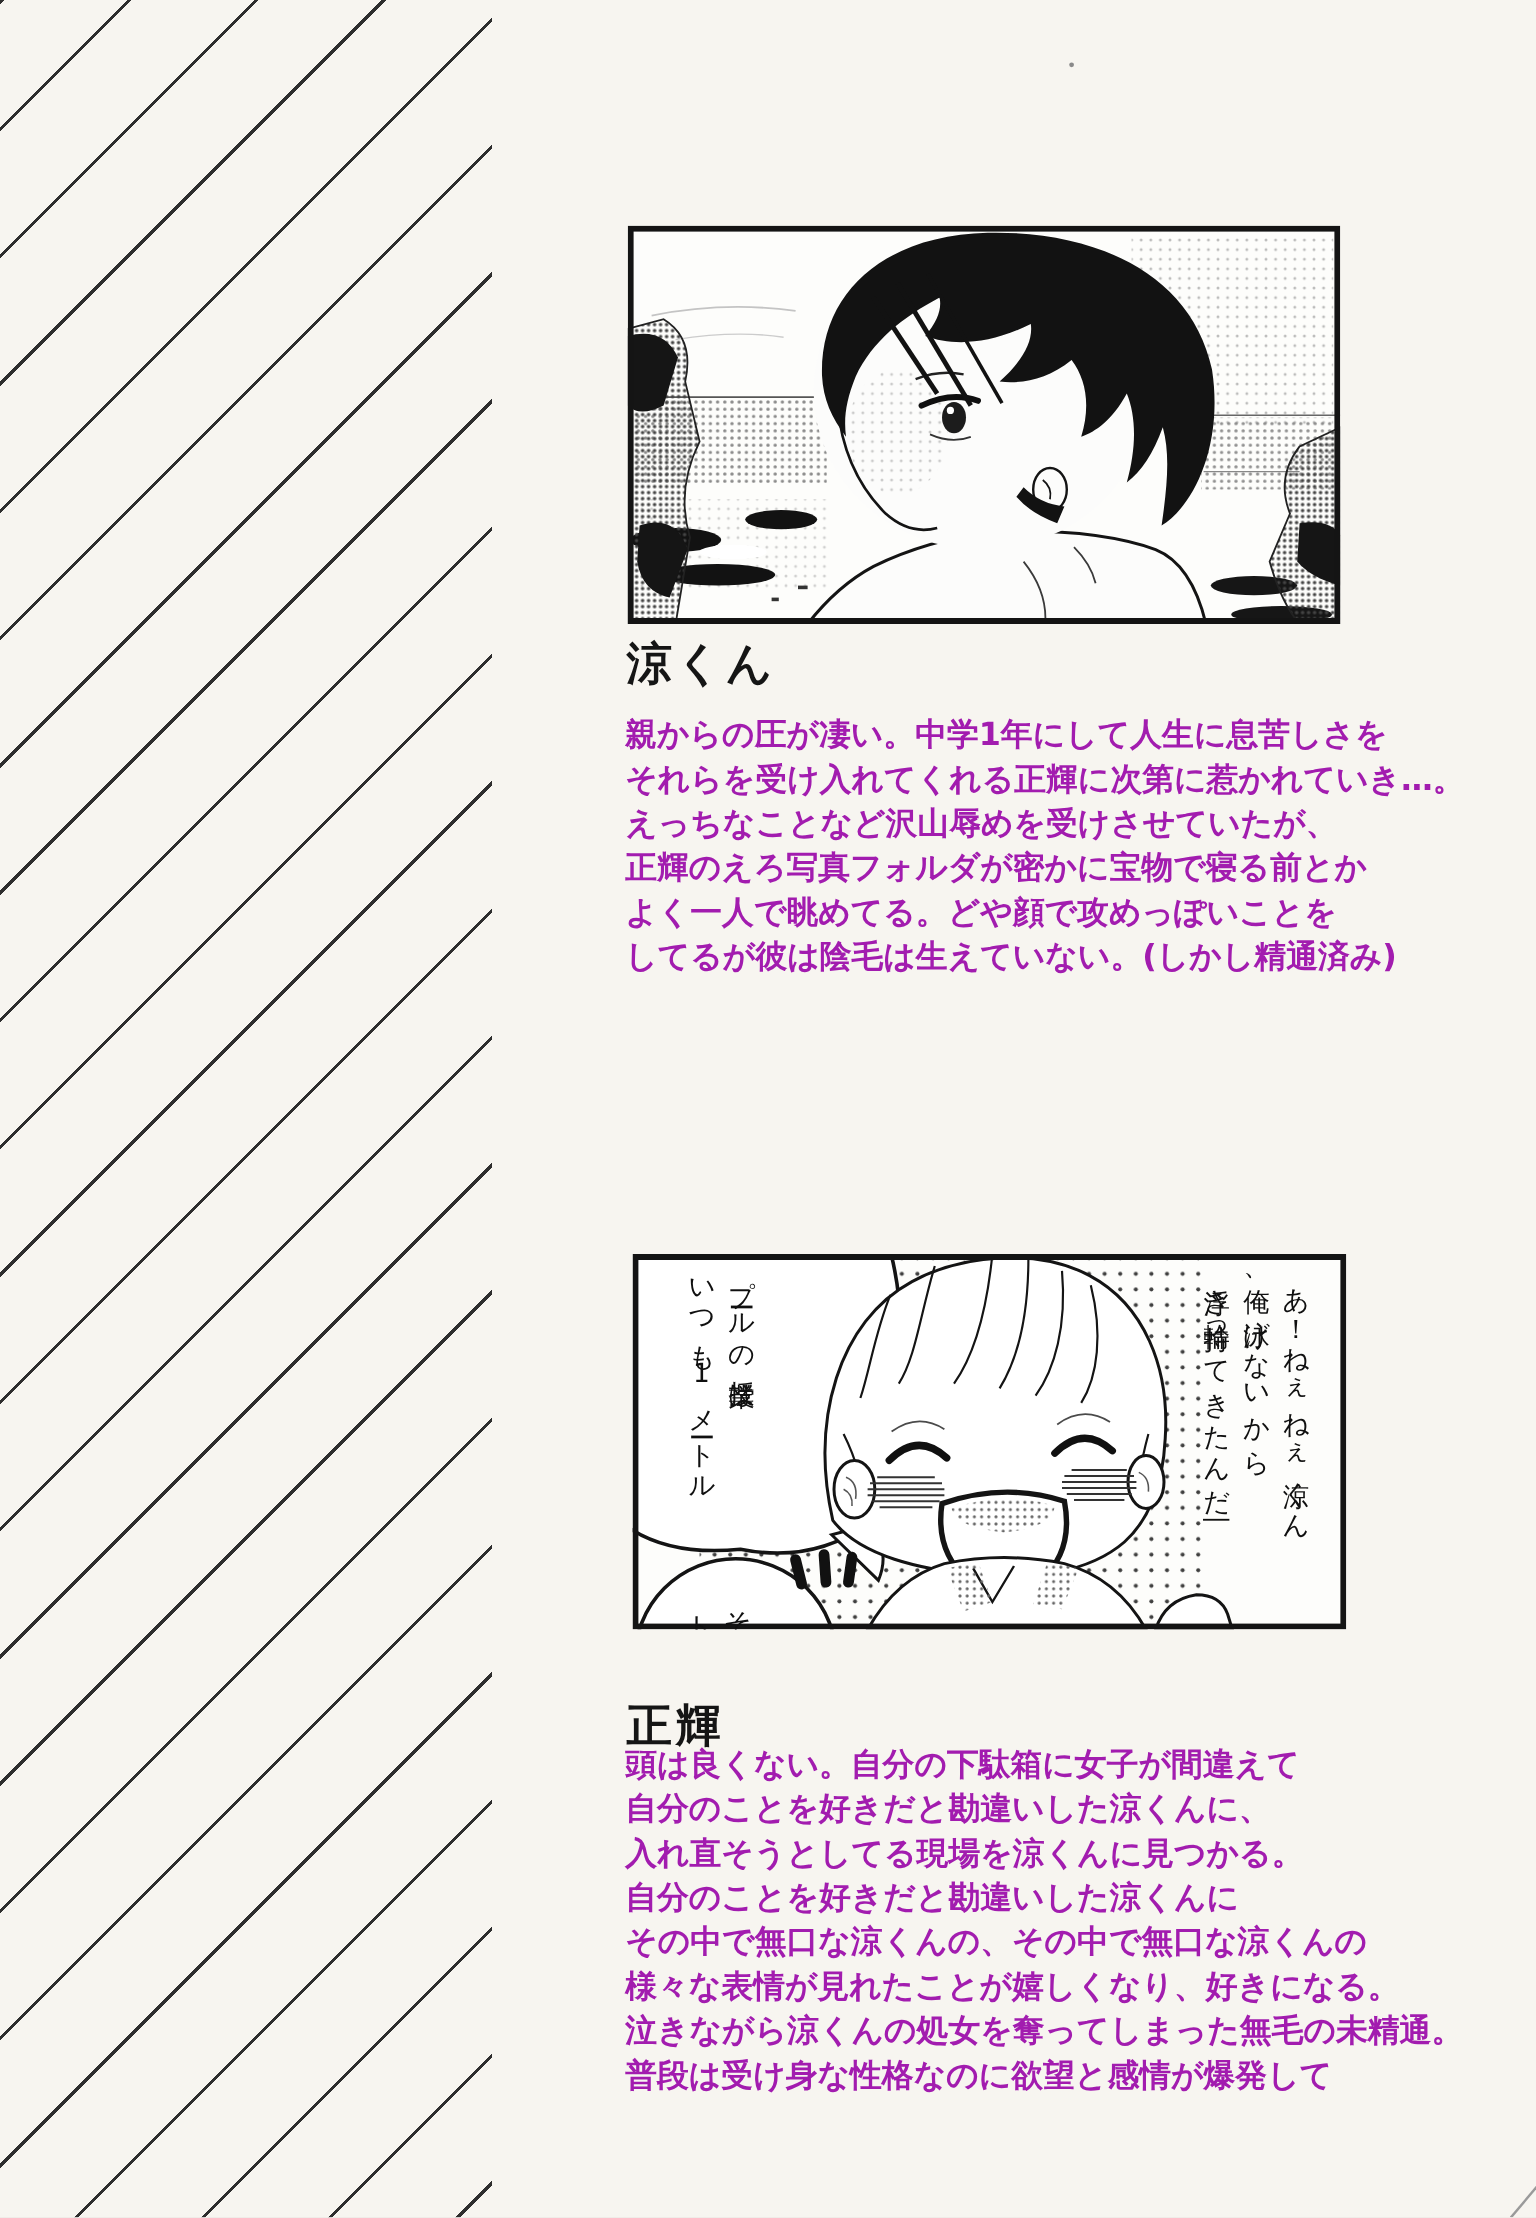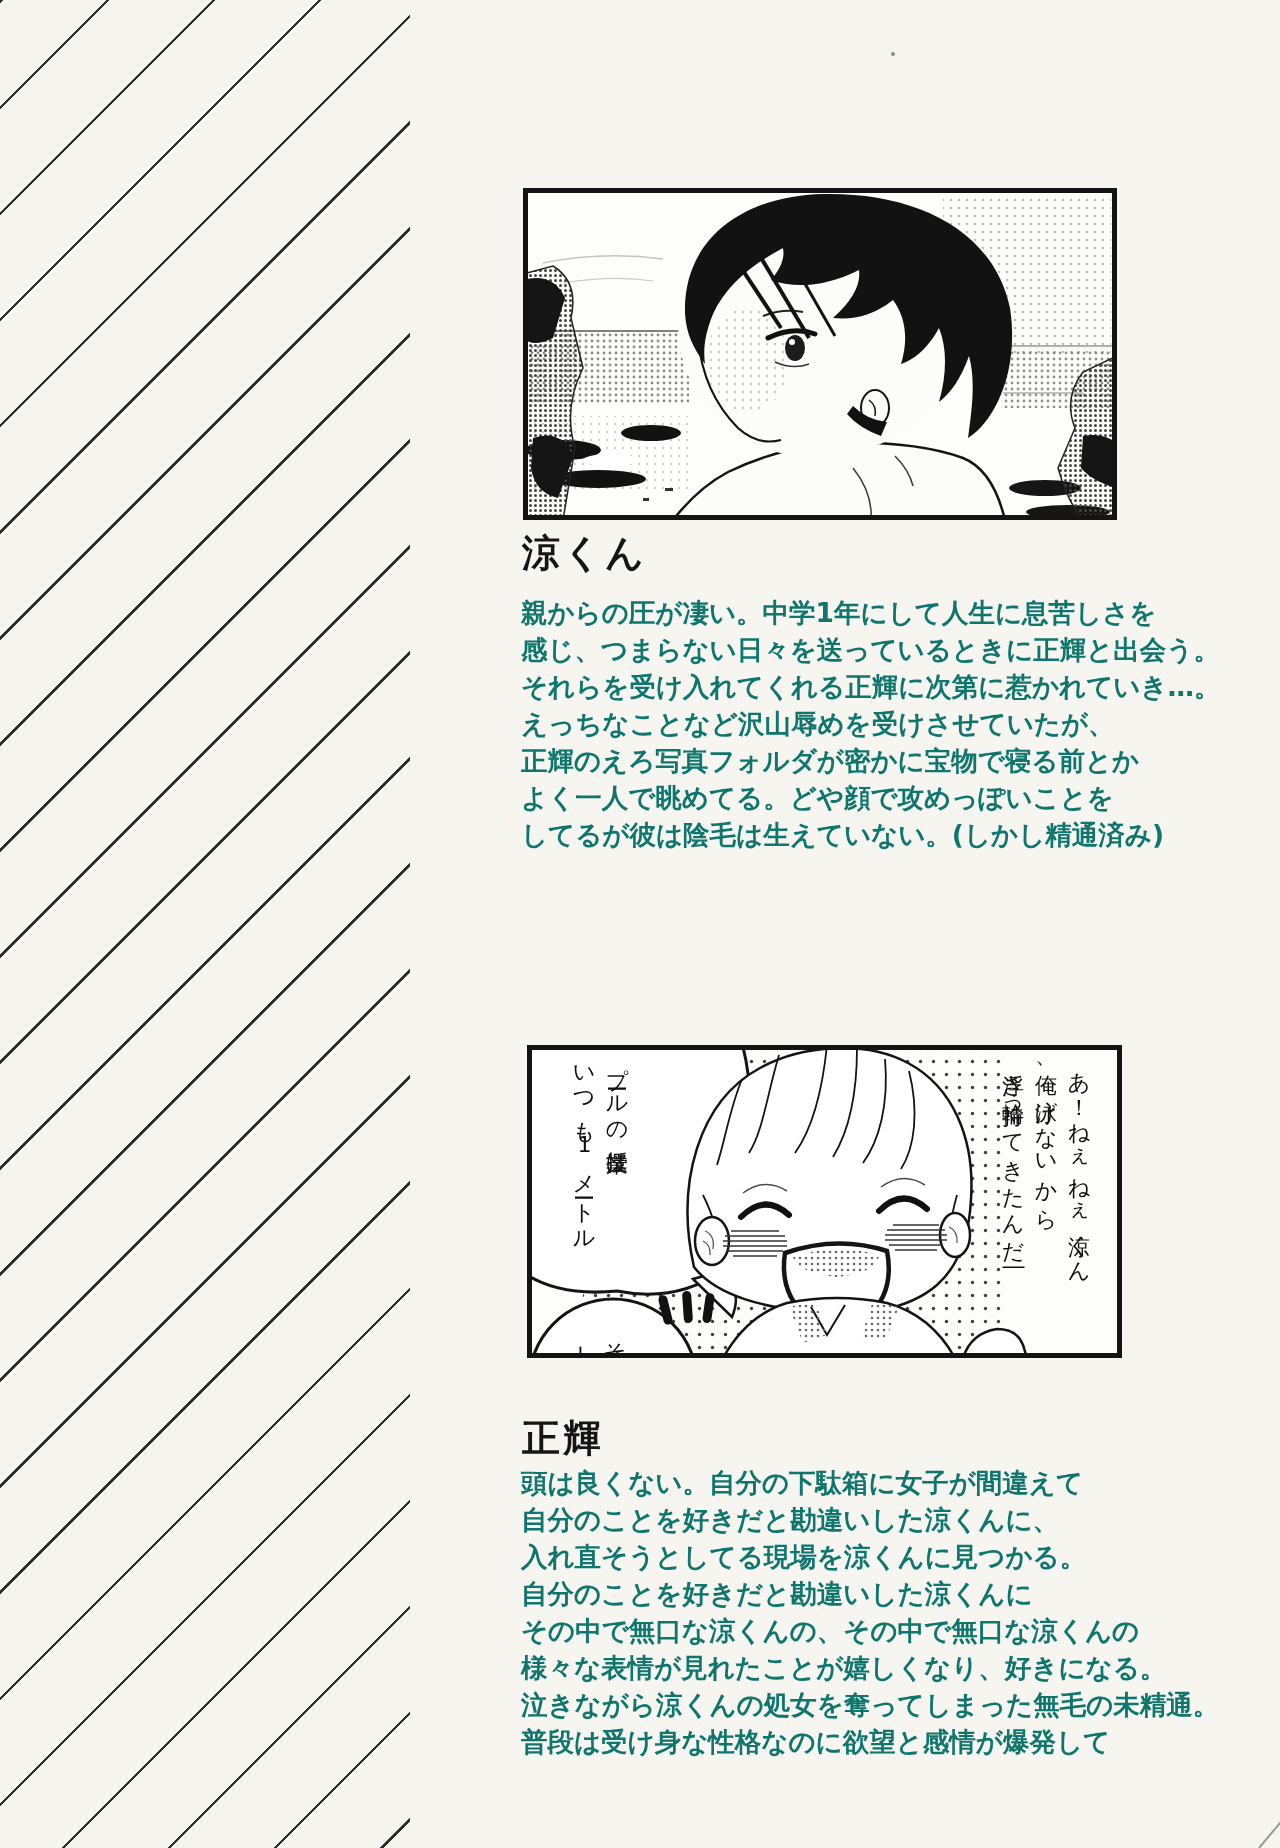--- a/index.html
+++ b/index.html
@@ -25,21 +25,21 @@
   .panel-wrap svg{display:block;}
 
   .char-name{
     position:absolute;left:522px;
     font-size:38px;font-weight:800;letter-spacing:3px;
     color:#151515;margin:0;
   }
   .desc{
     position:absolute;left:521px;width:640px;
     font-size:26.5px;font-weight:700;line-height:37px;
-    letter-spacing:0px;color:#0f766e;white-space:nowrap;
+    letter-spacing:0px;color:#a21caf;white-space:nowrap;
   }
   .desc div{height:37px;}
 
   
   .vtext{
     position:absolute;
     writing-mode:vertical-rl;
     text-orientation:upright;
     font-size:22px;font-weight:500;color:#101010;
     letter-spacing:2px;
@@ -134,21 +134,20 @@
       <path d="M250,40 L312,148" stroke="#121212" stroke-width="3"></path>
       <path d="M330,218 q14,14 34,16 l-6,14 q-22,-8 -34,-22 Z" fill="#121212"></path>
 
       <rect x="2.5" y="2.5" width="589" height="327" fill="none" stroke="#141414" stroke-width="5"></rect>
     </svg>
   </div>
 
   <h2 class="char-name" style="top:528px;">涼くん</h2>
   <div class="desc" style="top:594px;">
     <div>親からの圧が凄い。中学1年にして人生に息苦しさを</div>
-    <div>感じ、つまらない日々を送っているときに正輝と出会う。</div>
     <div>それらを受け入れてくれる正輝に次第に惹かれていき…。</div>
     <div>えっちなことなど沢山辱めを受けさせていたが、</div>
     <div>正輝のえろ写真フォルダが密かに宝物で寝る前とか</div>
     <div>よく一人で眺めてる。どや顔で攻めっぽいことを</div>
     <div>してるが彼は陰毛は生えていない。(しかし精通済み)</div>
   </div>
 
   <div class="panel-wrap" style="left:527px;top:1045px;width:595px;height:313px;">
     <svg width="595" height="313" viewBox="0 0 595 313">
       <defs>
@@ -231,21 +230,21 @@
     </div>
     <div class="vtext bubble-left-text">
       <span class="vline">プールの授業は</span>
       <span class="vline">いつも1メートル</span>
     </div>
     <span class="partial-glyph pg-left">ト</span>
     <span class="partial-glyph pg-right">そ</span>
   </div>
 
   <h2 class="char-name" style="top:1388px;margin-top:25px;">正輝</h2>
-  <div class="desc" style="top:1452px;margin-top:12px;">
+  <div class="desc" style="top:1452px;">
     <div>頭は良くない。自分の下駄箱に女子が間違えて</div>
     <div>自分のことを好きだと勘違いした涼くんに、</div>
     <div>入れ直そうとしてる現場を涼くんに見つかる。</div>
     <div>自分のことを好きだと勘違いした涼くんに</div>
     <div>その中で無口な涼くんの、その中で無口な涼くんの</div>
     <div>様々な表情が見れたことが嬉しくなり、好きになる。</div>
     <div>泣きながら涼くんの処女を奪ってしまった無毛の未精通。</div>
     <div>普段は受け身な性格なのに欲望と感情が爆発して</div>
   </div>
 

